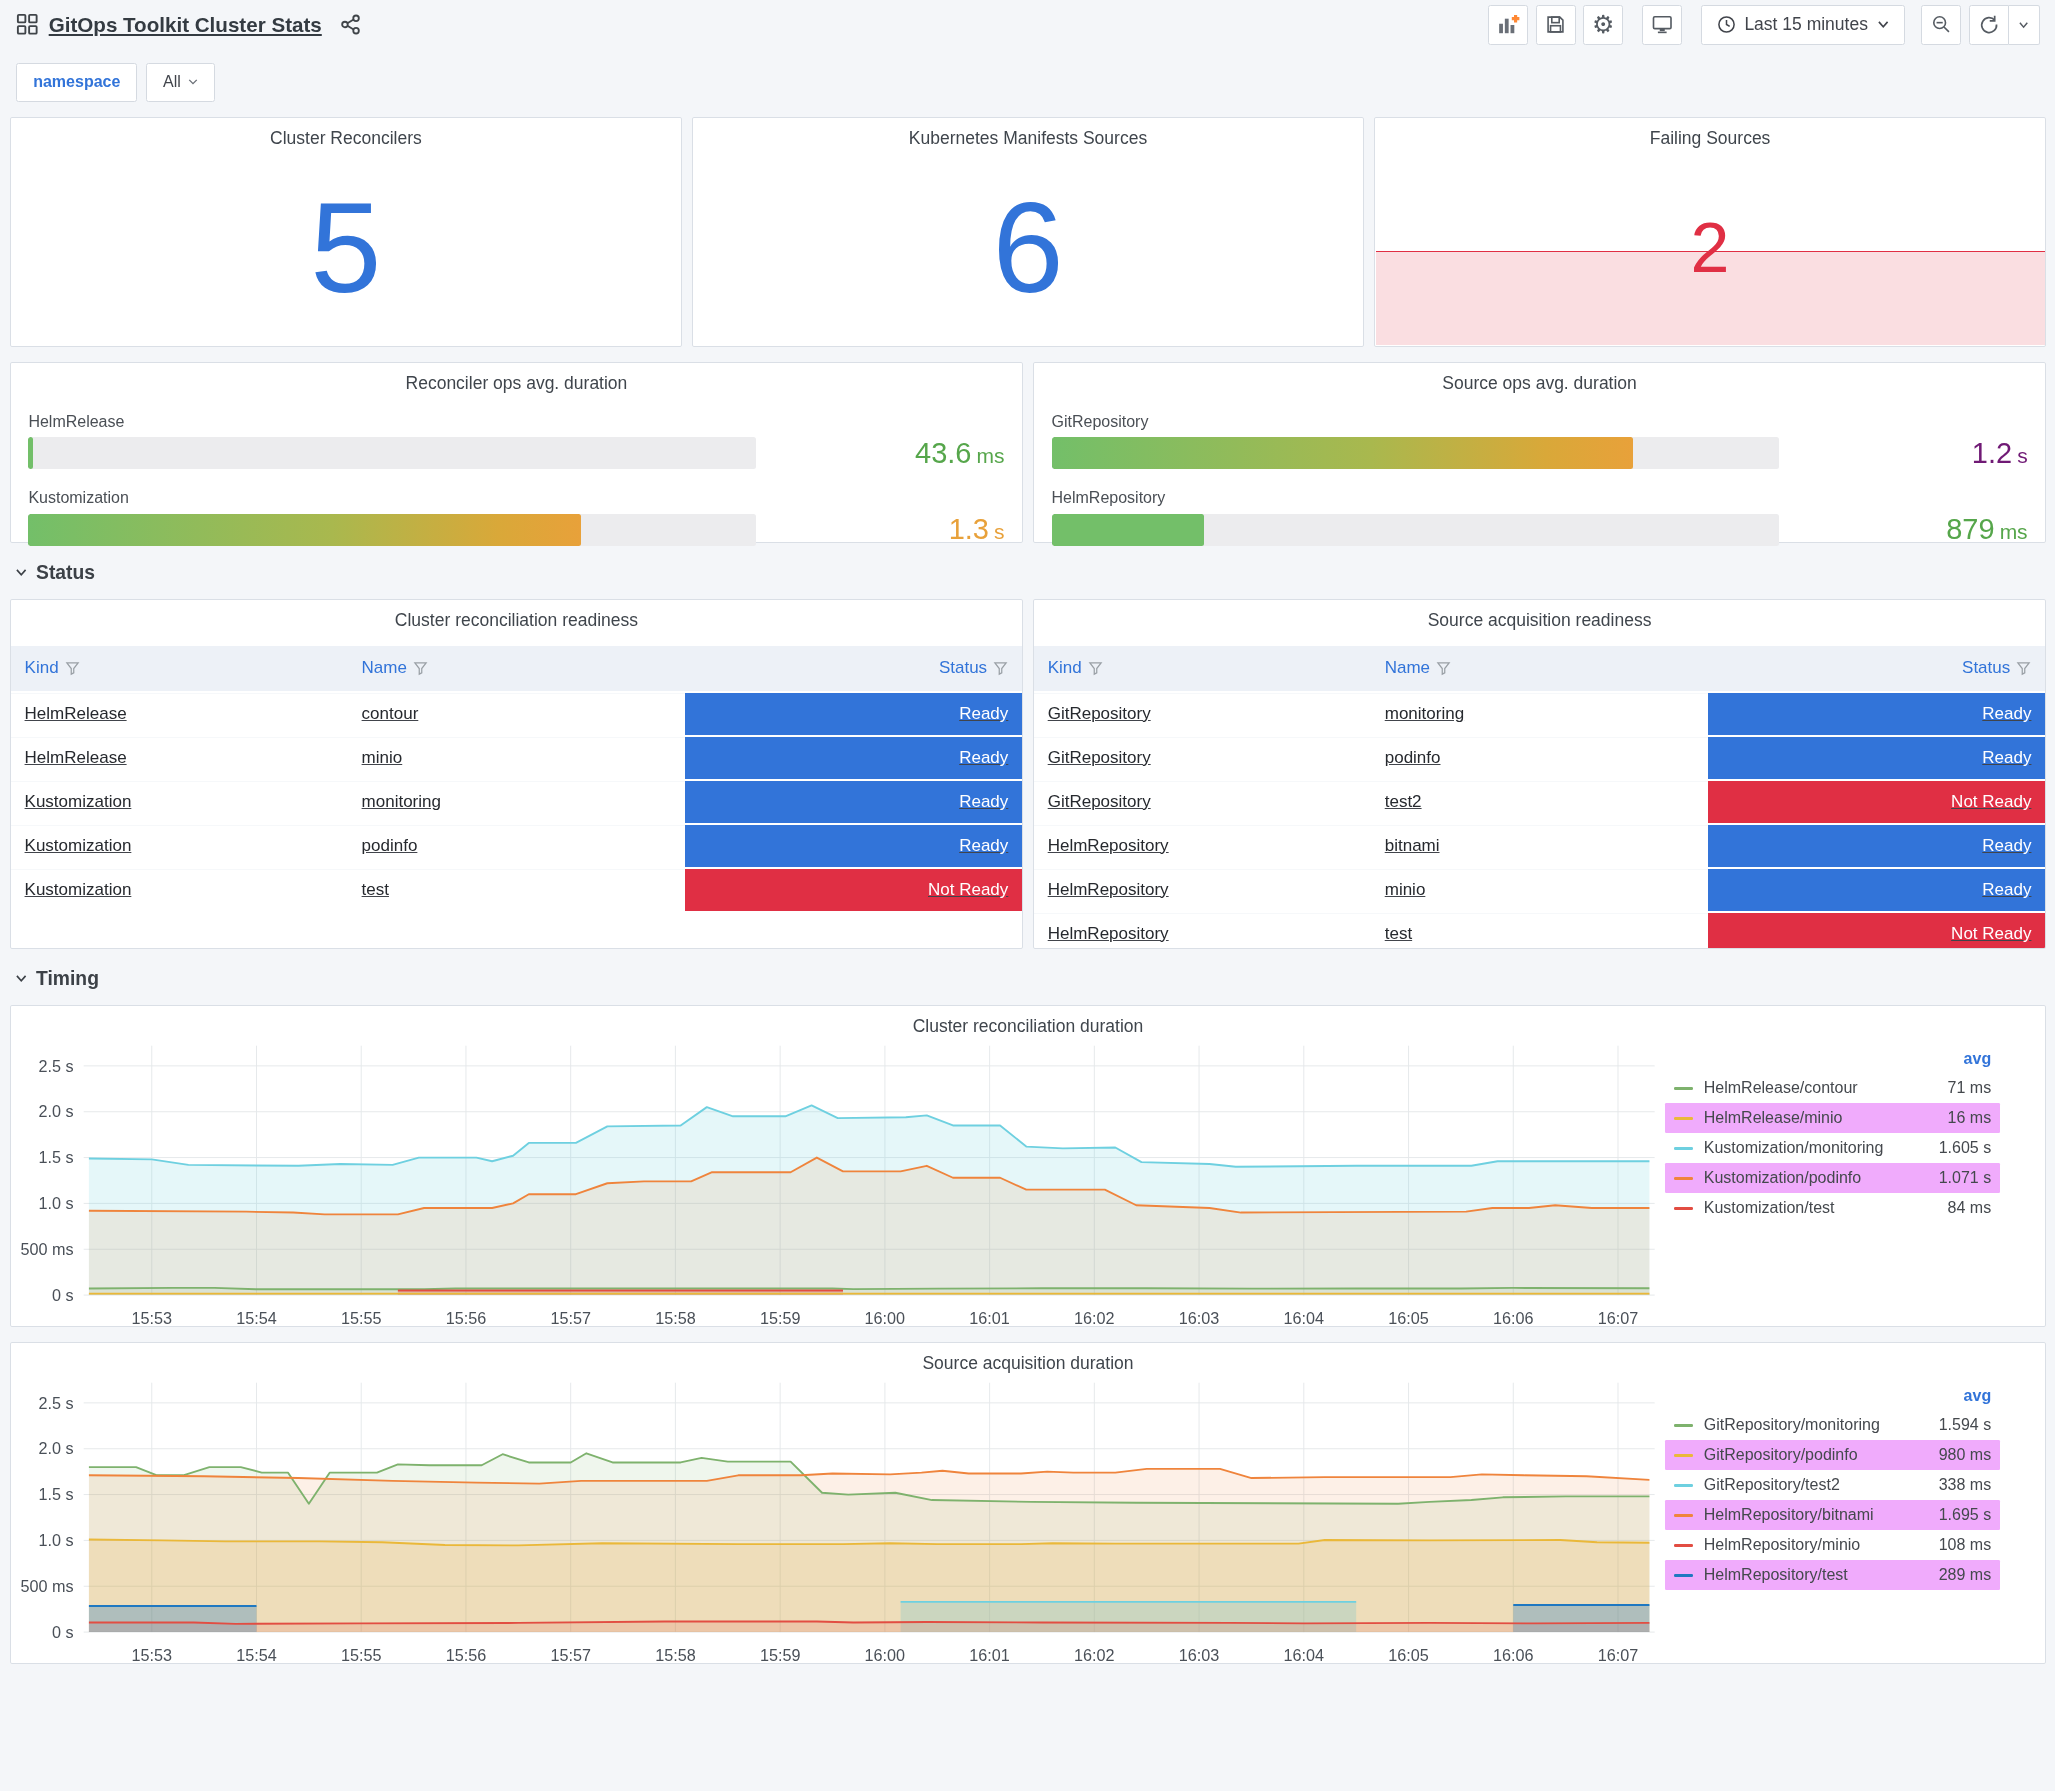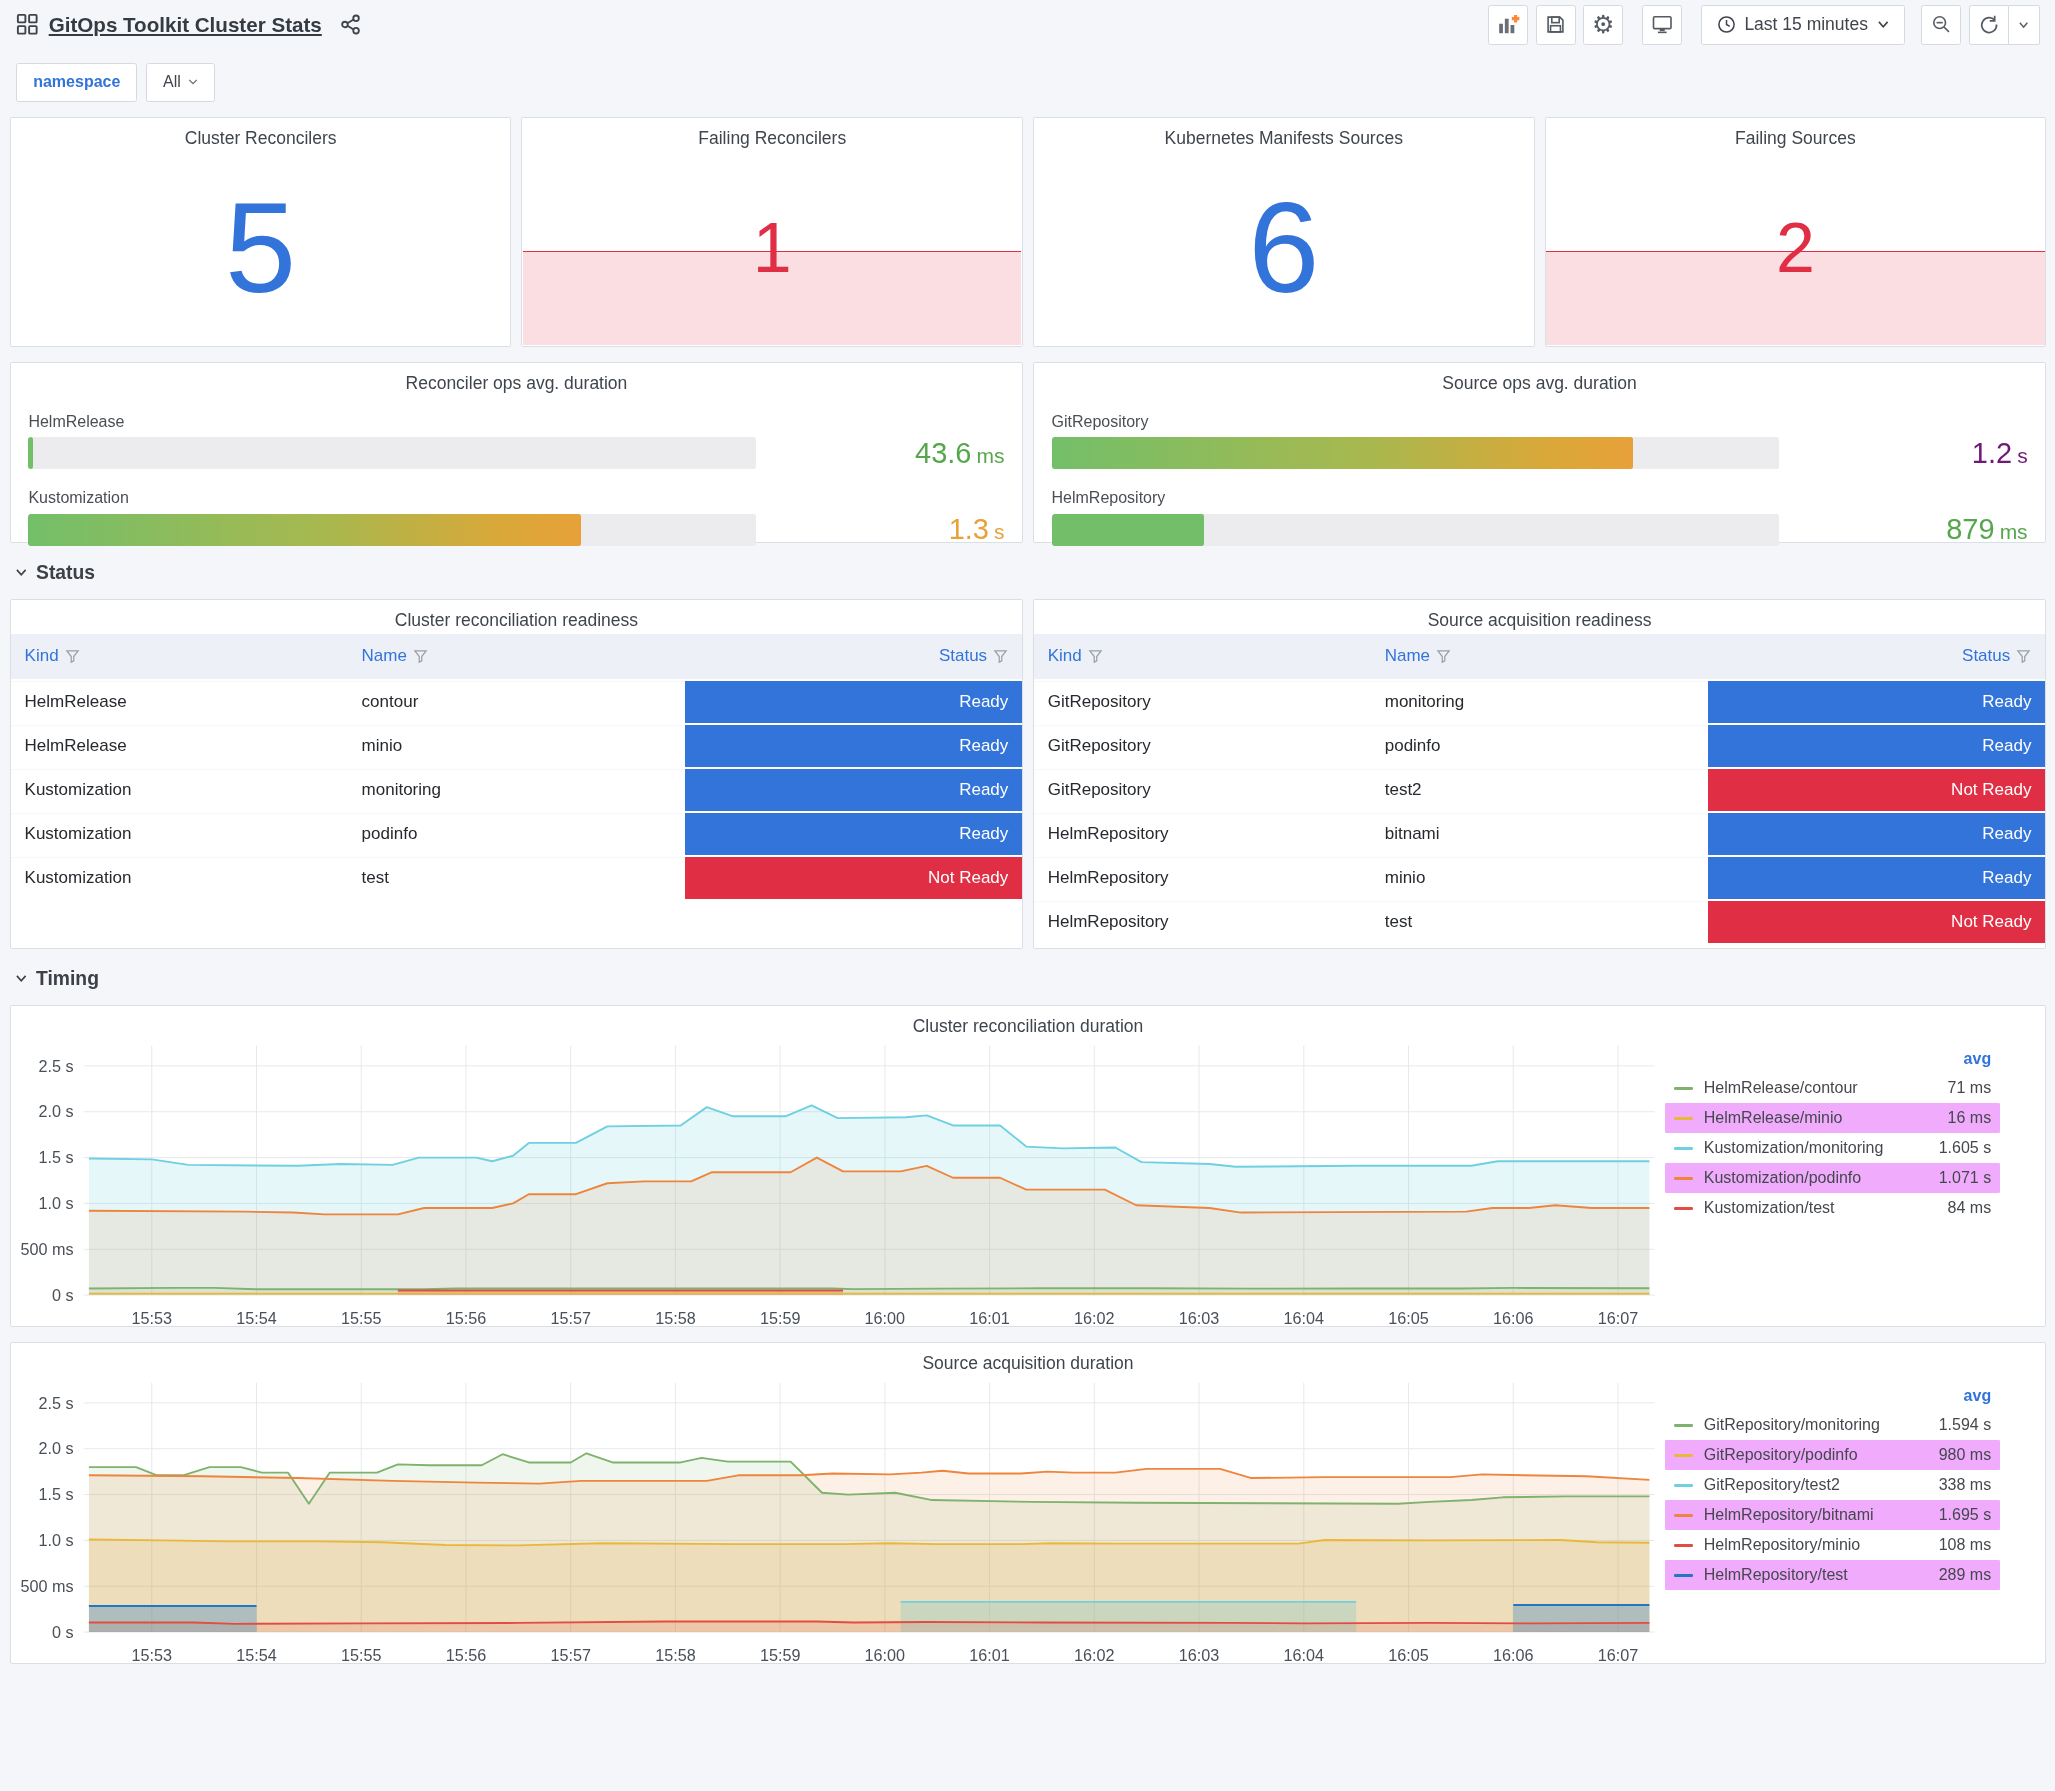--- a/index.html
+++ b/index.html
@@ -51,21 +51,21 @@
   .track{width:74.5%;height:32px;background:#ececee;border-radius:2.5px;overflow:hidden;position:relative;}
   .fill{position:absolute;left:0;top:0;bottom:0;border-radius:2.5px;}
   .gval{flex:1;text-align:right;font-size:29px;font-weight:500;white-space:nowrap;}
   .gval .unit{font-size:21px;margin-left:5px;}
 
   
   .section{display:flex;align-items:center;gap:8.7px;margin:19px 8.7px 0;font-size:19.3px;font-weight:600;color:#3c4147;cursor:pointer;}
 
   
   .tpanel{flex:1;height:350px;overflow:hidden;}
-  .rtable{width:100%;border-collapse:collapse;margin-top:3px;table-layout:fixed;}
+  .rtable{width:100%;border-collapse:collapse;margin-top:15px;table-layout:fixed;text-decoration:underline;}
   .rtable th{background:#edf1f7;color:#3274d9;font-weight:500;font-size:17px;text-align:left;
              padding:0 13.7px;height:45px;cursor:pointer;}
   .rtable th.col-status{text-align:right;}
   .rtable td{font-size:17px;color:#26292e;height:42px;padding:0 13.7px;border-top:2.5px solid #fff;
              box-shadow:inset 0 0.6px 0 #eef1f5;}
   .rtable td.cell-status{padding:0;box-shadow:none;}
   .statuscell{height:42px;display:flex;align-items:center;justify-content:flex-end;
               padding-right:13.7px;color:#fff;font-size:17px;}
   .statuscell.ready{background:#3274d9;}
   .statuscell.notready{background:#e02f44;}
@@ -194,25 +194,20 @@
         </svg>
       </span>
     </div>
   </div>
 
   <div class="row">
     <div class="panel stat ok">
       <div class="ptitle">Cluster Reconcilers</div>
       <div class="num">5</div>
     </div>
-    <div class="panel stat alert">
-      <div class="ptitle">Failing Reconcilers</div>
-      <div class="num">1</div>
-      <div class="spark"></div>
-    </div>
     <div class="panel stat ok">
       <div class="ptitle">Kubernetes Manifests Sources</div>
       <div class="num">6</div>
     </div>
     <div class="panel stat alert">
       <div class="ptitle">Failing Sources</div>
       <div class="num">2</div>
       <div class="spark"></div>
     </div>
   </div>

